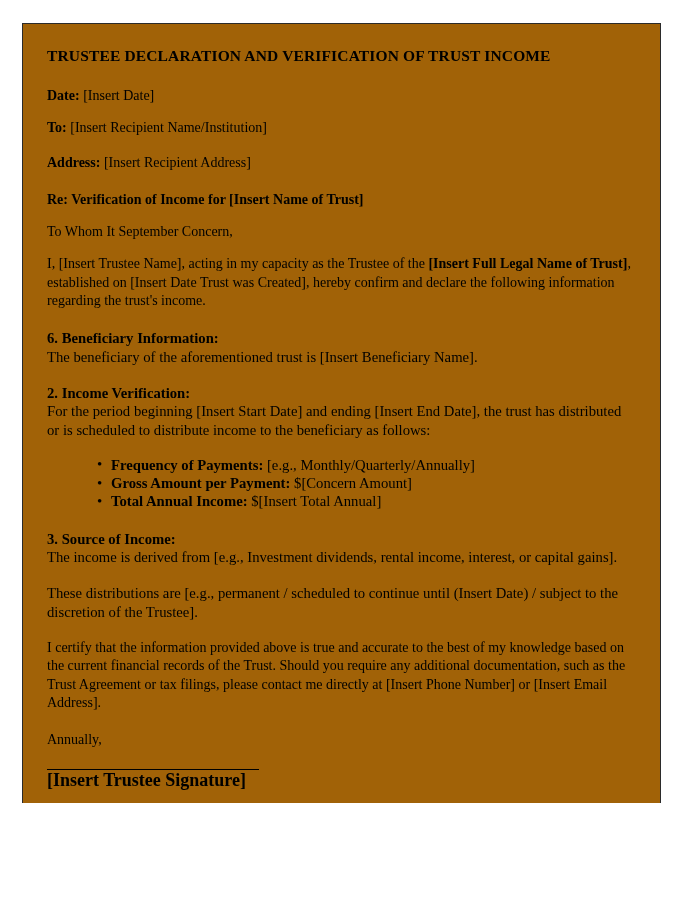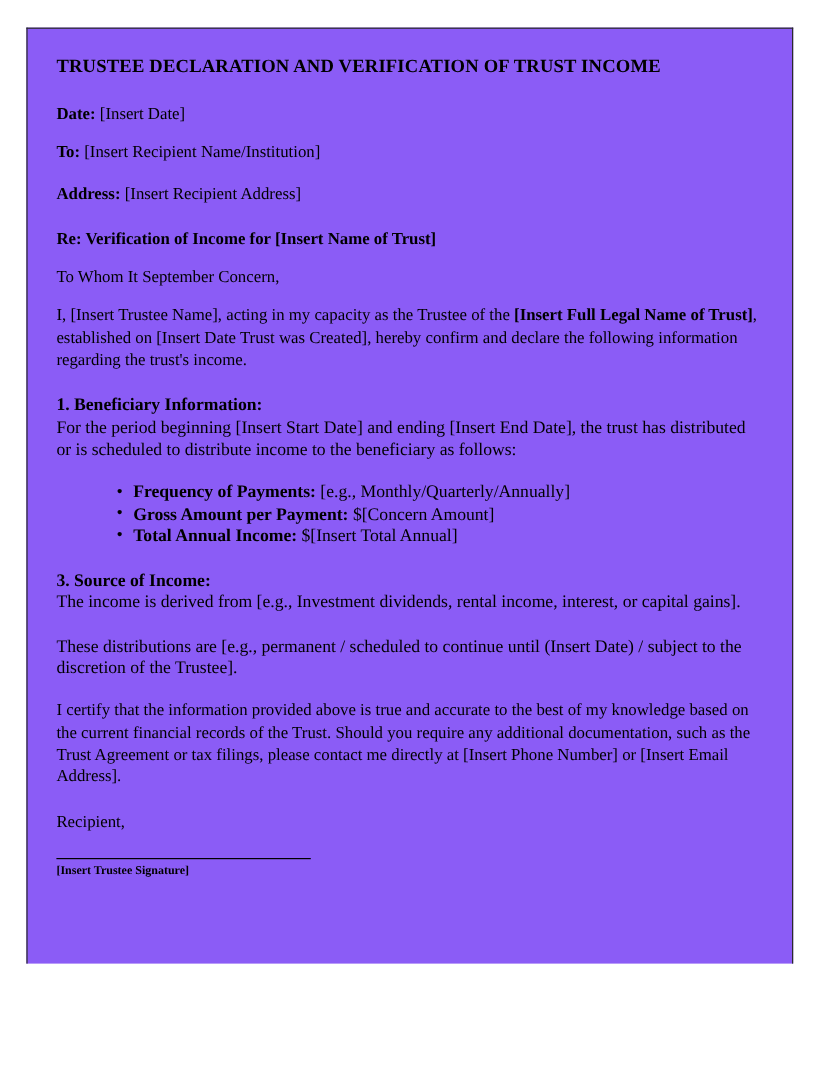--- a/index.html
+++ b/index.html
@@ -18,21 +18,21 @@
     position: absolute;
     left: 22px;
     top: 23px;
     width: 639px;
     height: 780px;
     border-left: 1.6px solid #2b2b2b;
     border-right: 1.6px solid #2b2b2b;
     border-top: 1.6px solid #2b2b2b;
     border-bottom: none;
     box-sizing: border-box;
-    background: #8b5cf6;
+    background: #a16207;
     overflow: hidden;
   }
   #doc-body {
     padding: 22px 26px 0 24px;
   }
   .doc-title {
     font-size: 15.5px;
     font-weight: bold;
     letter-spacing: 0.15px;
     line-height: 19px;
@@ -84,21 +84,21 @@
   .sig-space {
     height: 20px;
   }
   .sig-line {
     width: 212px;
     border-top: 1.5px solid #000000;
     margin: 0 0 1px 0;
     height: 0;
   }
   .sig-name {
-    font-size: 10px;
+    font-size: 18px;
     font-weight: bold;
     line-height: 18.3px;
     margin: 0;
   }
 </style>
 </head>
 <body>
 
 <div id="doc-page">
   <div id="doc-body">
@@ -121,37 +121,39 @@
     </div>
 
     <div class="block gap-sm">
       <span class="lbl">Re: Verification of Income for [Insert Name of Trust]</span>
     </div>
 
     <div class="block gap-sm">To Whom It September Concern,</div>
 
     <div class="block gap-lg"><span>I, [Insert Trustee Name], acting in my capacity as the Trustee of the </span><span class="lbl">[Insert Full Legal Name of Trust]</span><span>, established on [Insert Date Trust was Created], hereby confirm and declare the following information regarding the trust's income.</span></div>
 
-    <div class="section-head">1. Beneficiary Information:</div>
+    <div class="section-head">6. Beneficiary Information:</div>
+    <div class="section-body">The beneficiary of the aforementioned trust is [Insert Beneficiary Name].</div>
 
+    <div class="section-head">2. Income Verification:</div>
     <div class="section-body" style="margin-bottom:0">For the period beginning [Insert Start Date] and ending [Insert End Date], the trust has distributed or is scheduled to distribute income to the beneficiary as follows:</div>
 
     <ul class="bullets">
       <li><span class="lbl">Frequency of Payments:</span><span> [e.g., Monthly/Quarterly/Annually]</span></li>
       <li><span class="lbl">Gross Amount per Payment:</span><span> $[Concern Amount]</span></li>
       <li><span class="lbl">Total Annual Income:</span><span> $[Insert Total Annual]</span></li>
     </ul>
 
     <div class="section-head">3. Source of Income:</div>
     <div class="section-body">The income is derived from [e.g., Investment dividends, rental income, interest, or capital gains].</div>
 
     <div class="section-body">These distributions are [e.g., permanent / scheduled to continue until (Insert Date) / subject to the discretion of the Trustee].</div>
 
     <div class="block gap-lg">I certify that the information provided above is true and accurate to the best of my knowledge based on the current financial records of the Trust. Should you require any additional documentation, such as the Trust Agreement or tax filings, please contact me directly at [Insert Phone Number] or [Insert Email Address].</div>
 
-    <div class="block" style="margin-bottom:0">Recipient,</div>
+    <div class="block" style="margin-bottom:0">Annually,</div>
 
     <div class="sig-space"></div>
     <div class="sig-line"></div>
     <div class="sig-name">[Insert Trustee Signature]</div>
 
   </div>
 </div>
 
 </body></html>

